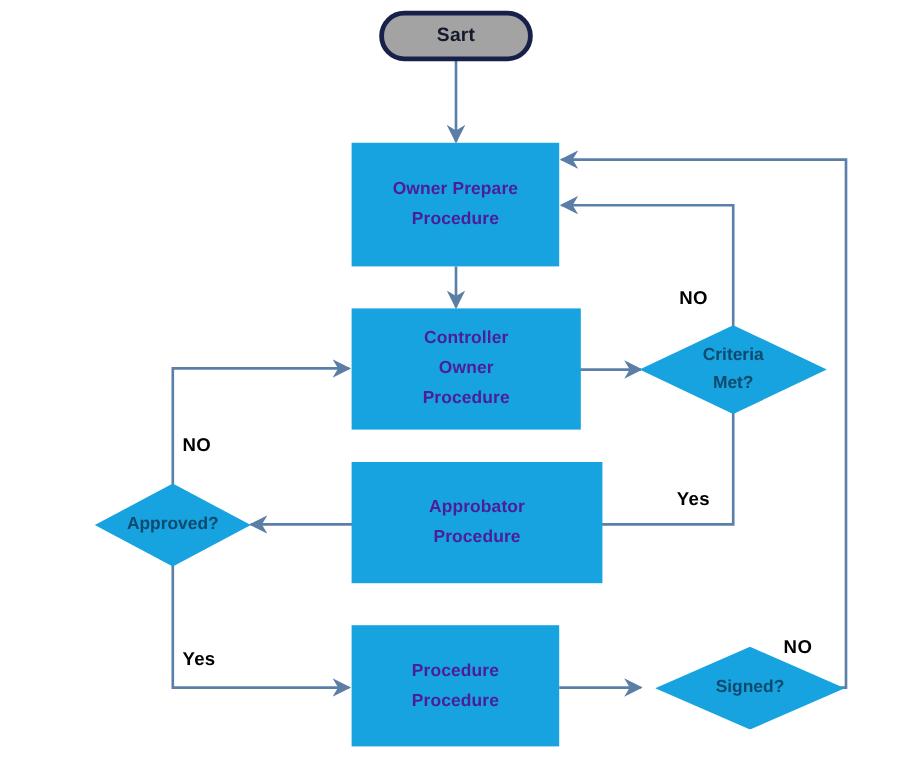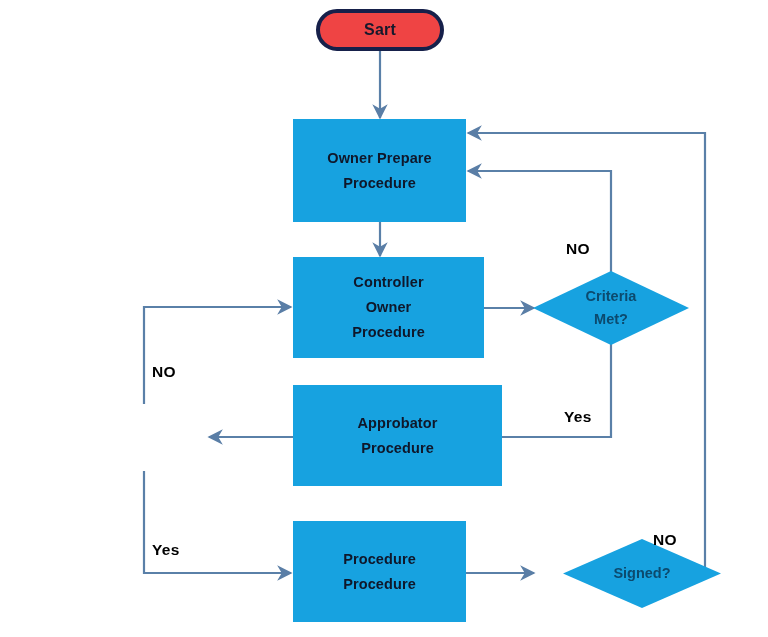--- a/index.html
+++ b/index.html
@@ -27,28 +27,28 @@
   .node {
     position: absolute;
     box-sizing: border-box;
     display: flex;
     align-items: center;
     justify-content: center;
     text-align: center;
   }
   .process {
     background: #17a2e0;
-    color: #0f172a;
+    color: #4c1d95;
     font-weight: bold;
     font-size: 14.5px;
     line-height: 1.72;
     letter-spacing: 0.1px;
   }
   .terminator {
-    background: #ef4444;
+    background: #a3a3a3;
     border: 4px solid #16204a;
     border-radius: 22px;
     color: #15192c;
     font-weight: bold;
     font-size: 16px;
     letter-spacing: 0.2px;
   }
   .decision-wrap {
     position: absolute;
   }
@@ -150,29 +150,35 @@
     </div>
   </div>
 
   <div class="node process" style="left:293px; top:385px; width:209px; height:101px;">
     <div>
       <div>Approbator</div>
       <div>Procedure</div>
     </div>
   </div>
 
+  <div class="decision-wrap" style="left:79px; top:403px; width:130px; height:69px;">
+    <div class="decision-shape"></div>
+    <div class="decision-label">
+      <span>Approved?</span>
+    </div>
+  </div>
 
   <div class="node process" style="left:293px; top:521px; width:173px; height:101px;">
     <div>
       <div>Procedure</div>
       <div>Procedure</div>
     </div>
   </div>
 
-  <div class="decision-wrap" style="left:563px; top:539px; width:158px; height:69px;">
+  <div class="decision-wrap" style="left:546px; top:539px; width:158px; height:69px;">
     <div class="decision-shape"></div>
     <div class="decision-label">
       <span>Signed?</span>
     </div>
   </div>
 
   <div class="edge-label" style="left:566px; top:240px;">NO</div>
   <div class="edge-label" style="left:564px; top:408px;">Yes</div>
   <div class="edge-label" style="left:152px; top:363px;">NO</div>
   <div class="edge-label" style="left:152px; top:541px;">Yes</div>

